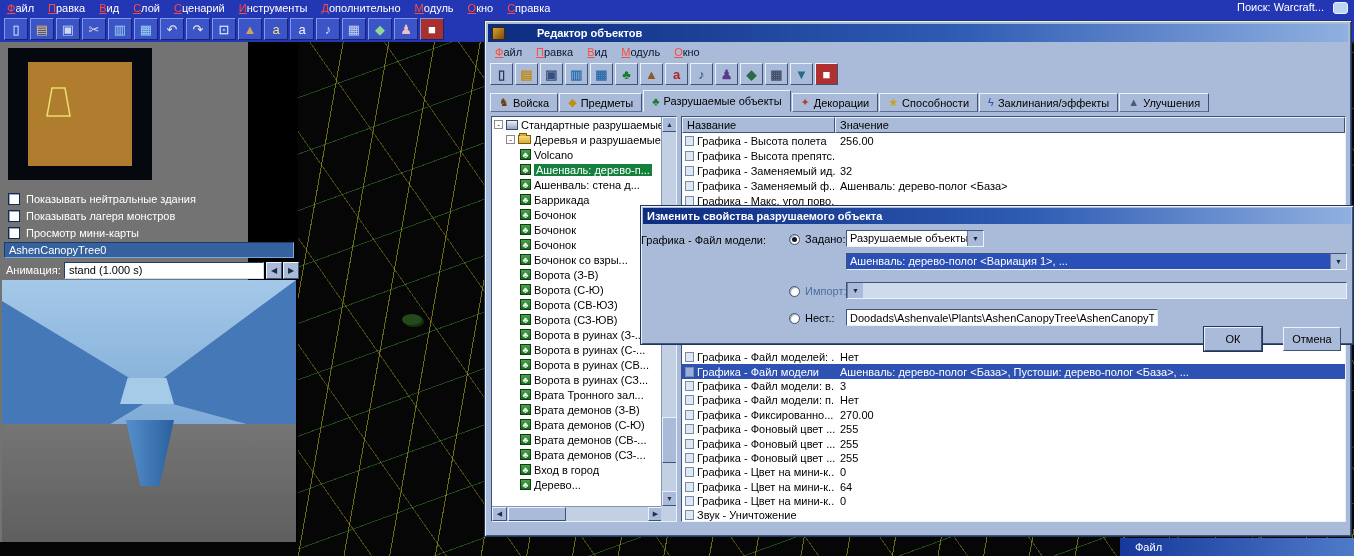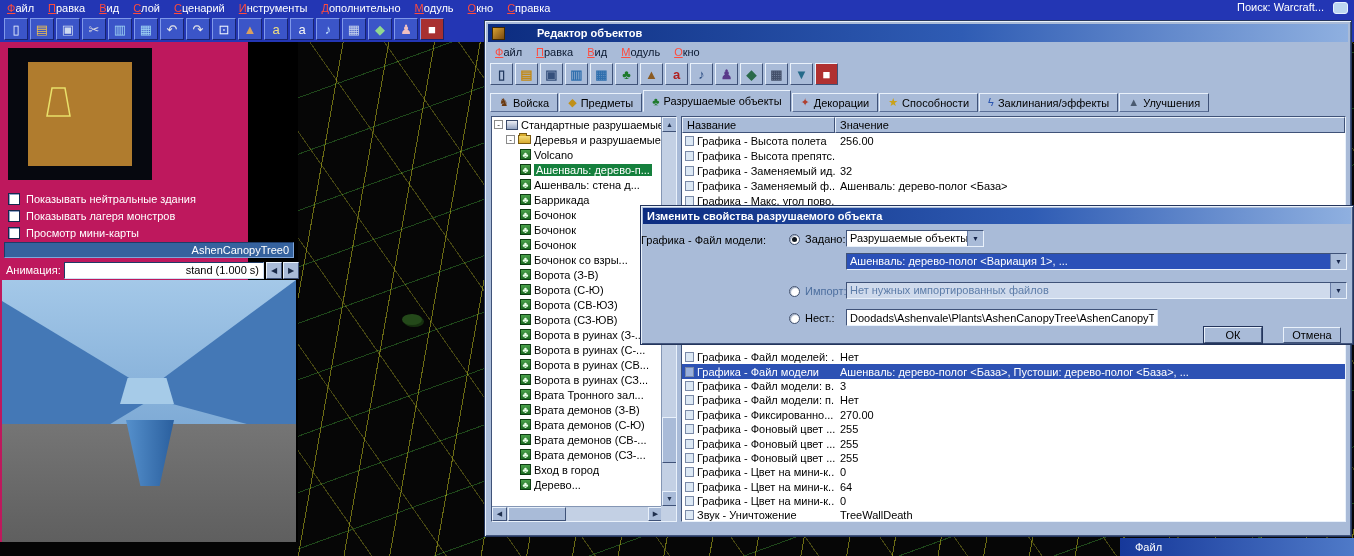--- a/index.html
+++ b/index.html
@@ -16,21 +16,21 @@
   .search-text{position:absolute;right:30px;top:1px;color:#fff;white-space:nowrap;}
   .winicon{position:absolute;right:6px;top:2px;width:15px;height:12px;background:#bcd6f0;
            border:1px solid #e6f2ff;border-radius:3px;}
   .toolbar-main{position:absolute;left:0;top:16px;width:1354px;height:26px;background:#2336b4;
                 display:flex;align-items:center;gap:2px;padding-left:4px;z-index:4;}
   .tbtn{width:24px;height:22px;background:#3b55c8;border:1px solid;flex:none;
         border-color:#8099ea #18246e #18246e #8099ea;
         display:flex;align-items:center;justify-content:center;font-size:13px;line-height:1;}
 
   
-  .left-panel{position:absolute;left:0;top:42px;width:248px;height:514px;background:#be185d;z-index:2;text-align:right;}
+  .left-panel{position:absolute;left:0;top:42px;width:248px;height:514px;background:#737373;z-index:2;}
   .minimap{position:absolute;left:8px;top:6px;width:144px;height:132px;background:#06080f;}
   .minimap-inner{position:absolute;left:20px;top:14px;width:104px;height:104px;background:#b07c2e;}
   .minimap svg{position:absolute;left:36px;top:38px;}
   .checks{position:absolute;left:8px;top:150px;display:flex;flex-direction:column;gap:3px;}
   .checkrow{display:flex;align-items:center;gap:6px;color:#fff;height:14px;}
   .cb{width:12px;height:12px;background:#fff;border:1px solid #16294e;
       box-shadow:inset 1px 1px 0 #8fa4c8;flex:none;}
   .objname{position:absolute;left:4px;top:200px;width:290px;height:16px;background:#35629e;
            border:1px solid;border-color:#1e3c68 #7fa6da #7fa6da #1e3c68;color:#fff;
            padding:1px 4px;white-space:nowrap;overflow:hidden;}
@@ -136,21 +136,21 @@
   .combo{position:absolute;height:17px;background:#fff;border:1px solid;
          border-color:#3f5278 #e9f1fb #e9f1fb #3f5278;display:flex;align-items:stretch;}
   .ctext{flex:1;padding:1px 3px;white-space:nowrap;overflow:hidden;}
   .ctext.sel{background:#2a50b8;color:#fff;}
   .combo.disabled{background:#cfdaec;}
   .combo.disabled .ctext{color:#5c7ca8;}
   .carrow{width:16px;background:#a9bbd8;border-left:1px solid #6a7ea8;display:flex;align-items:center;
           justify-content:center;font-size:7px;color:#16254a;flex:none;}
   .tinput{position:absolute;height:17px;background:#fff;border:1px solid;color:#000;
           border-color:#3f5278 #e9f1fb #e9f1fb #3f5278;padding:0 3px;font:inherit;}
-  .btn{position:absolute;width:58px;height:16px;background:#a9bbd8;border:1px solid;
+  .btn{position:absolute;width:58px;height:24px;background:#a9bbd8;border:1px solid;
        border-color:#e9f1fb #3f5278 #3f5278 #e9f1fb;outline:1px solid #24355c;
        display:flex;align-items:center;justify-content:center;}
 
   
   .brwin{position:absolute;left:1120px;top:538px;width:234px;height:18px;z-index:3;color:#fff;
          background:linear-gradient(90deg,#16389a,#4f7ac8);display:flex;align-items:center;padding-left:8px;}
 </style>
 </head>
 <body>
 
@@ -540,21 +540,20 @@
           <div class="trow">
             <div class="tname"><span class="ricon"></span>Графика - Цвет на мини-к...</div>
             <div class="tvalue">64</div>
           </div>
           <div class="trow">
             <div class="tname"><span class="ricon"></span>Графика - Цвет на мини-к...</div>
             <div class="tvalue">0</div>
           </div>
           <div class="trow">
             <div class="tname"><span class="ricon"></span>Звук - Уничтожение</div>
-            <div class="tvalue">TreeWallDeath</div>
           </div>
         </div>
     </div>
   </div>
 
   <div class="dlg">
     <div class="titlebar">
       <span>Изменить свойства разрушаемого объекта</span>
     </div>
     <span class="dlg-label">Графика - Файл модели:</span>
@@ -571,21 +570,20 @@
     <div class="combo" style="left:205px;top:47px;width:501px;">
       <span class="ctext sel">Ашенваль: дерево-полог &lt;Вариация 1&gt;, ...</span>
       <span class="carrow">▼</span>
     </div>
 
     <span class="radio-wrap" style="left:148px;top:79px;">
       <span class="radio"></span>
       <span class="dis">Импорт:</span>
     </span>
     <div class="combo disabled" style="left:205px;top:76px;width:501px;">
-      <span class="ctext">Нет нужных импортированных файлов</span>
       <span class="carrow">▼</span>
     </div>
 
     <span class="radio-wrap" style="left:148px;top:106px;">
       <span class="radio"></span>
       <span>Нест.:</span>
     </span>
     <input class="tinput" style="left: 205px; top: 103px; width: 312px;" value="Doodads\Ashenvale\Plants\AshenCanopyTree\AshenCanopyTree">
 
     <button class="btn" style="left:563px;top:121px;">ОК</button>

